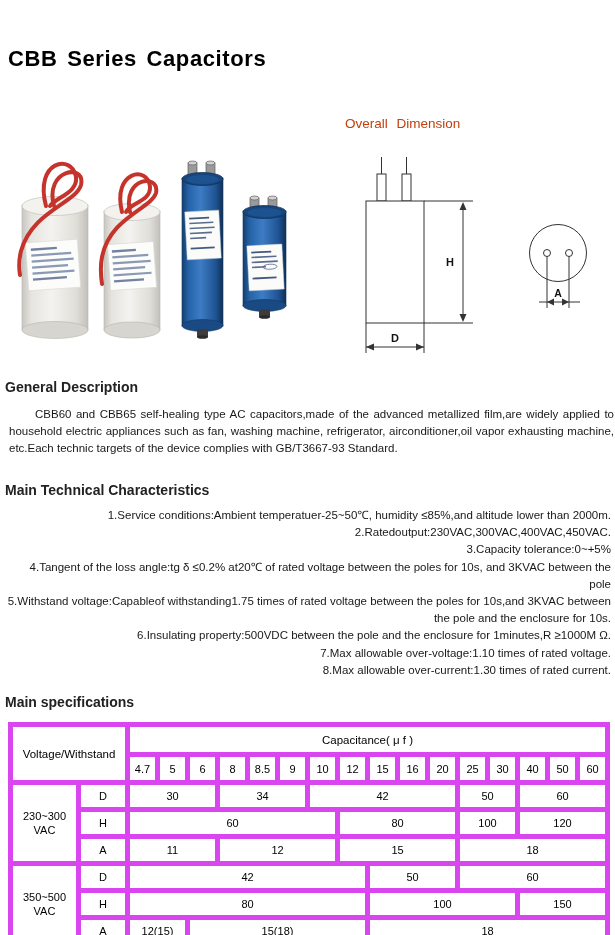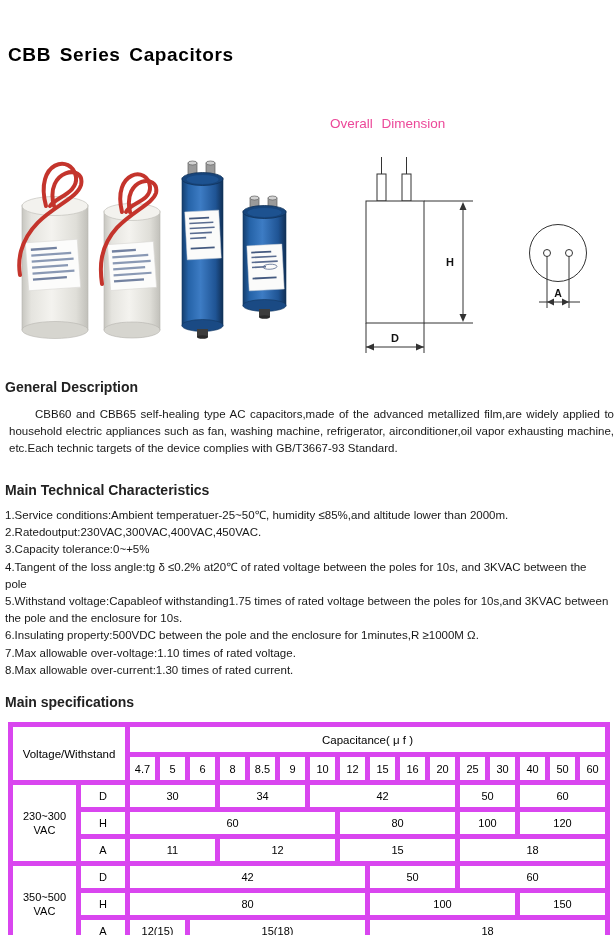--- a/index.html
+++ b/index.html
@@ -1,28 +1,28 @@
 <!DOCTYPE html>
 <html><head>
 <meta charset="utf-8">
 <style>
   html,body{margin:0;padding:0;background:#fff;}
   .page{position:relative;width:615px;height:935px;background:#fff;overflow:hidden;
         font-family:"Liberation Sans", sans-serif;color:#1a1a1a;}
   .abs{position:absolute;}
-  .title{left:8px;top:31px;font-size:19px;font-weight:bold;letter-spacing:.6px;word-spacing:3px;color:#000;}
-  .od-heading{left:330px;top:116px;font-size:13.5px;word-spacing:5px;color:#ec4899;}
+  .title{left:8px;top:31px;font-size:22px;font-weight:bold;letter-spacing:.6px;word-spacing:3px;color:#000;}
+  .od-heading{left:345px;top:116px;font-size:13.5px;word-spacing:5px;color:#c2410c;}
   .photo-svg{left:10px;top:153px;}
   .diagram-svg{left:340px;top:140px;}
   .sec-heading{font-size:14px;font-weight:bold;color:#222;margin:0;}
   .gd-heading{left:5px;top:379px;}
   .gd-text{left:5px;top:402px;width:605px;font-size:11.5px;line-height:17px;
            text-align:justify;text-indent:26px;color:#181818;margin:4px;}
   .mtc-heading{left:5px;top:482px;}
-  .tech-list{left:5px;top:507px;width:606px;font-size:11.5px;line-height:17.2px;color:#181818;}
+  .tech-list{left:5px;top:507px;width:606px;font-size:11.5px;line-height:17.2px;color:#181818;text-align:right;}
   .ms-heading{left:5px;top:694px;}
   .spec-table-wrap{left:8px;top:722px;}
   table.spec{border-collapse:collapse;table-layout:fixed;width:600px;font-size:11px;color:#000;}
   table.spec th, table.spec td{border:5px solid #d946ef;text-align:center;font-weight:normal;
       padding:0;overflow:hidden;white-space:nowrap;}
   table.spec{border:1.5px solid #000;}
   table.spec thead tr.cap-head th{height:25px;font-size:11.5px;}
   table.spec thead tr.cap-values th{height:23px;}
   table.spec tbody td{height:22px;}
   table.spec td.vcell{font-size:11px;line-height:14px;}

